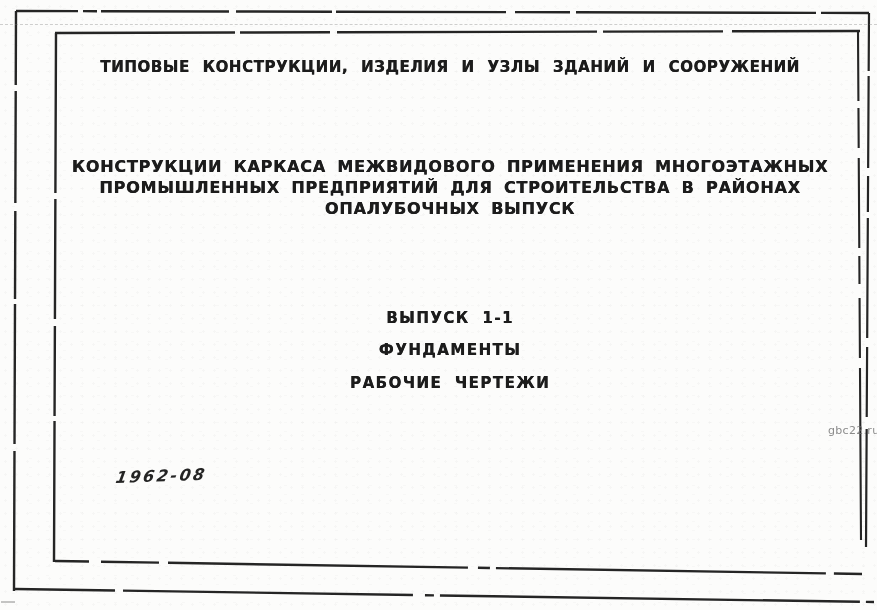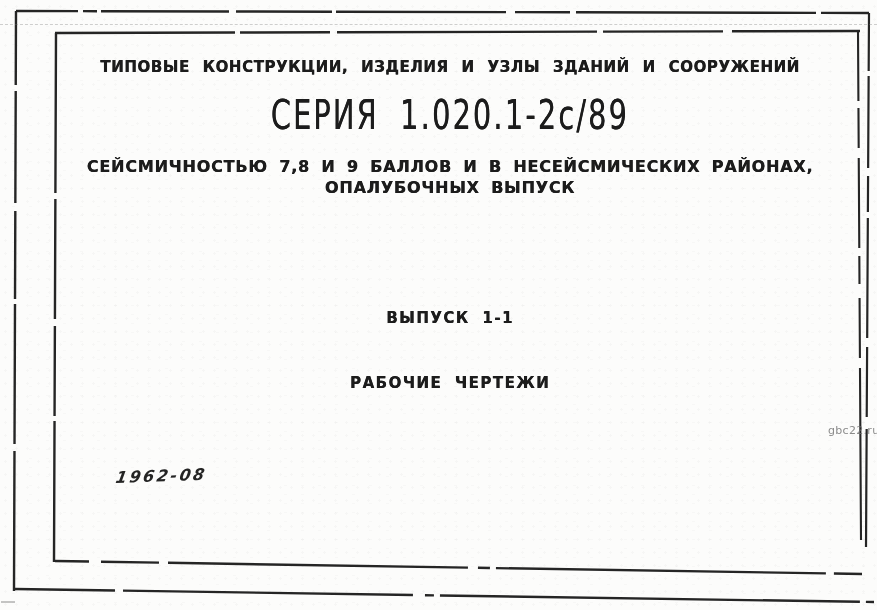--- a/index.html
+++ b/index.html
@@ -137,29 +137,28 @@
     </g>
   </svg>
 
   <div class="artifact-line"></div>
   <div class="artifact-corner"></div>
 
   <div class="txt doc-title">
     <span class="condense">ТИПОВЫЕ КОНСТРУКЦИИ, ИЗДЕЛИЯ И УЗЛЫ ЗДАНИЙ И СООРУЖЕНИЙ</span>
   </div>
 
-  <div class="txt series">
-    <span class="condense">СЕРИЯ 1.020.1-2с/89</span>
-  </div>
 
   <div class="txt desc-block">
-    <div class="desc-line">СЕЙСМИЧНОСТЬЮ 7,8 И 9 БАЛЛОВ И В НЕСЕЙСМИЧЕСКИХ РАЙОНАХ,</div>
+    <div class="desc-line">КОНСТРУКЦИИ КАРКАСА МЕЖВИДОВОГО ПРИМЕНЕНИЯ МНОГОЭТАЖНЫХ</div>
+    <div class="desc-line">ПРОМЫШЛЕННЫХ ПРЕДПРИЯТИЙ ДЛЯ СТРОИТЕЛЬСТВА В РАЙОНАХ</div>
     <div class="desc-line">ОПАЛУБОЧНЫХ ВЫПУСК</div>
   </div>
 
   <div class="txt sub issue">ВЫПУСК 1-1</div>
+  <div class="txt sub foundations">ФУНДАМЕНТЫ</div>
   <div class="txt sub working">РАБОЧИЕ ЧЕРТЕЖИ</div>
 
   <div class="hand-note">1962-08</div>
 
   <div class="watermark">gbc22.ru</div>
 
 </div>
 
 </body></html>

